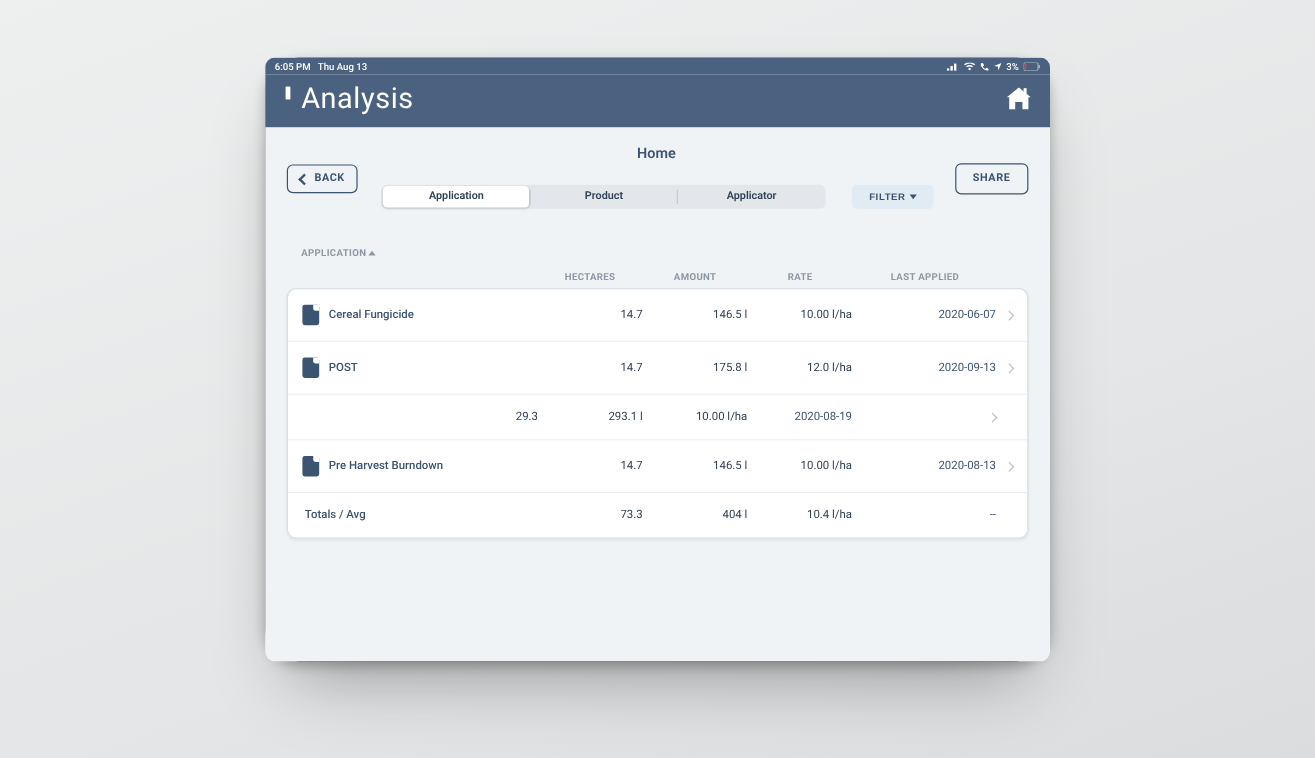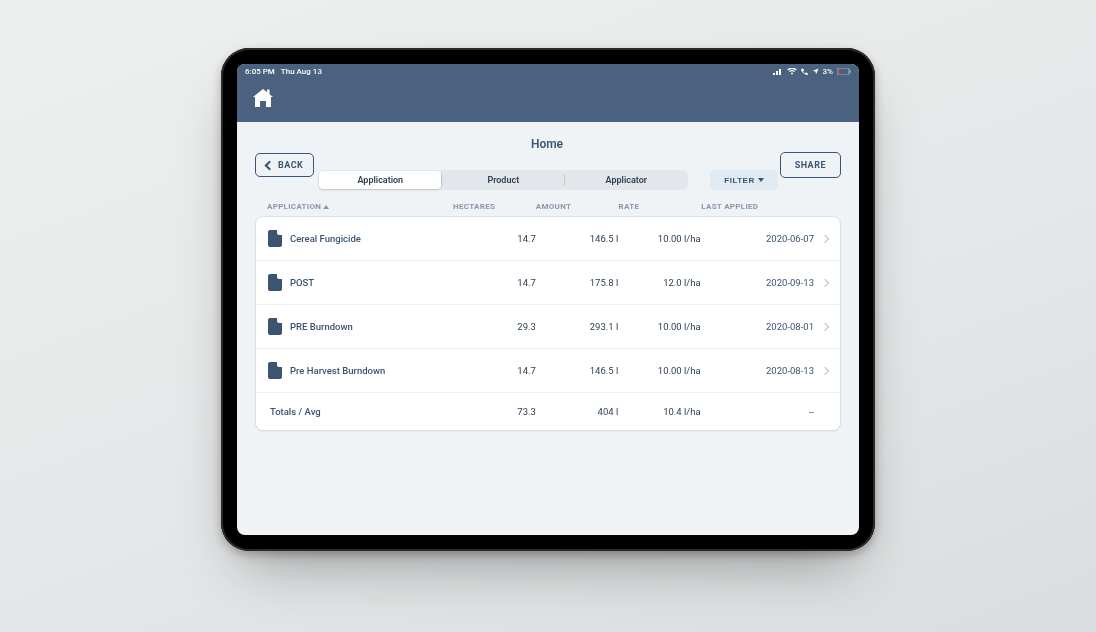--- a/index.html
+++ b/index.html
@@ -11,21 +11,20 @@
     align-items: flex-start;
     justify-content: center;
     overflow: hidden;
   }
   .device-frame {
     margin-top: 48px;
     width: 654px;
     height: 503px;
     background: #000;
     border-radius: 28px;
-    padding: 16px;
     box-shadow: 0 30px 60px -20px rgba(0,0,0,0.35),
                 0 4px 10px rgba(0,0,0,0.25),
                 inset 0 0 0 2px #2a2a2a;
     position: relative;
   }
   .screen {
     width: 100%;
     height: 100%;
     background: #f0f3f6;
     border-radius: 8px;
@@ -168,21 +167,21 @@
     display: grid;
     grid-template-columns: 1.8fr 0.8fr 0.8fr 0.8fr 1.1fr 14px;
     font-size: 8px;
     font-weight: 700;
     letter-spacing: 0.3px;
     color: #8a97a7;
     padding: 4px 12px 5px;
     align-items: center;
   }
   .col-headers .h-app { text-align:left; display:flex; align-items:center; gap:2px;}
-  .col-headers .h-right { text-align:left; }
+  .col-headers .h-right { text-align:center;margin-top:40px; }
   .sort-caret {
     width:0;height:0;
     border-left:3px solid transparent;
     border-right:3px solid transparent;
     border-bottom:4px solid #8a97a7;
   }
   .table-card {
     background: #fff;
     border: 1px solid #d7dee6;
     border-radius: 8px;
@@ -252,20 +251,27 @@
         <span>3%</span>
         <svg width="14" height="7" viewBox="0 0 14 7">
             <rect x="0" y="0" width="12" height="7" rx="1.5" fill="none" stroke="#fff" stroke-width="0.8" opacity="0.6"></rect>
             <rect x="12.5" y="2" width="1" height="3" rx="0.5" fill="#fff" opacity="0.6"></rect>
             <rect x="1" y="1" width="1.2" height="5" rx="0.5" fill="#ff3b30"></rect>
           </svg>
       </div>
     </div>
 
     <div class="app-header">
+      <div class="app-title-wrap">
+        <svg width="14" height="22" viewBox="0 0 14 22">
+            <rect x="3" y="1" width="4" height="11" rx="1" fill="#fff"></rect>
+            <path d="M3 12 L0 19 H10 L7 12 Z" fill="#fff" opacity="0"></path>
+          </svg>
+        <span class="app-title">Analysis</span>
+      </div>
       <div class="header-home">
         <svg width="24" height="22" viewBox="0 0 24 22">
           <path d="M12 2 L2 10 H4 V20 H9 V14 H15 V20 H20 V10 H22 Z" fill="#fff"></path>
           <rect x="16" y="2.5" width="2.5" height="5" fill="#fff"></rect>
         </svg>
       </div>
     </div>
 
     <div class="toolbar">
       <div class="btn-outline">
@@ -326,28 +332,24 @@
             </div>
           <div class="c-num">14.7</div>
           <div class="c-num">175.8 l</div>
           <div class="c-num">12.0 l/ha</div>
           <div class="c-date">2020-09-13</div>
           <div class="c-chev">
               <span class="row-chev"></span>
             </div>
         </div>
         <div class="trow">
-          <div class="c-app">
-              <span class="doc-icon"></span>
-              <span>PRE Burndown</span>
-            </div>
           <div class="c-num">29.3</div>
           <div class="c-num">293.1 l</div>
           <div class="c-num">10.00 l/ha</div>
-          <div class="c-date">2020-08-01</div>
+          <div class="c-date">2020-08-19</div>
           <div class="c-chev">
               <span class="row-chev"></span>
             </div>
         </div>
         <div class="trow">
           <div class="c-app">
               <span class="doc-icon"></span>
               <span>Pre Harvest Burndown</span>
             </div>
           <div class="c-num">14.7</div>

